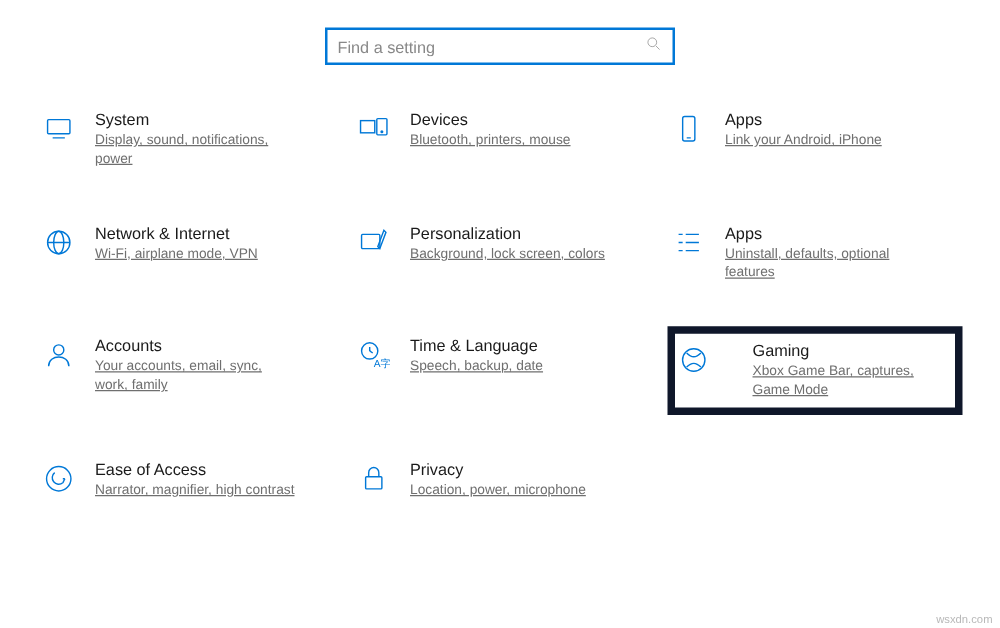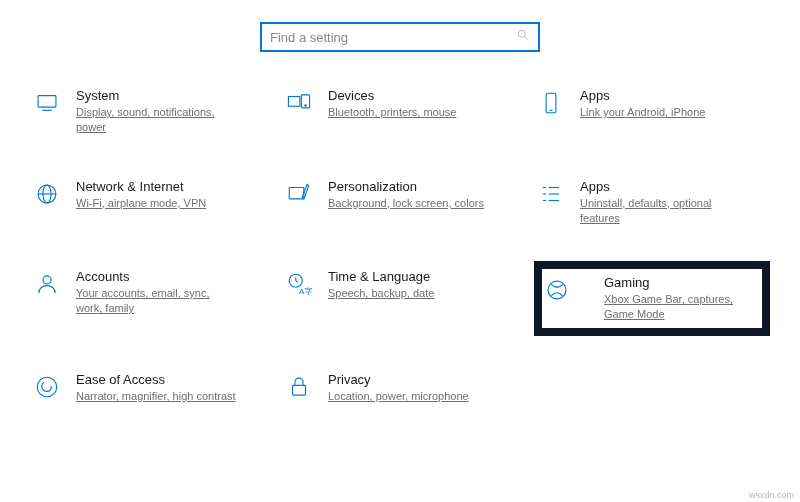--- a/index.html
+++ b/index.html
@@ -45,21 +45,21 @@
     }
     .tile {
       display: flex;
       align-items: flex-start;
       gap: 14px;
       padding: 6px 6px 6px 0;
       cursor: pointer;
       border: 2px solid transparent;
     }
     .tile.highlight {
-      border: 8px solid #0f172a;
+      border: 6px solid #0f172a;
       gap: 32px;
     }
     .ic {
       width: 30px;
       height: 30px;
       flex: 0 0 30px;
       display: flex;
       align-items: center;
       justify-content: center;
       color: #b91c1c;

